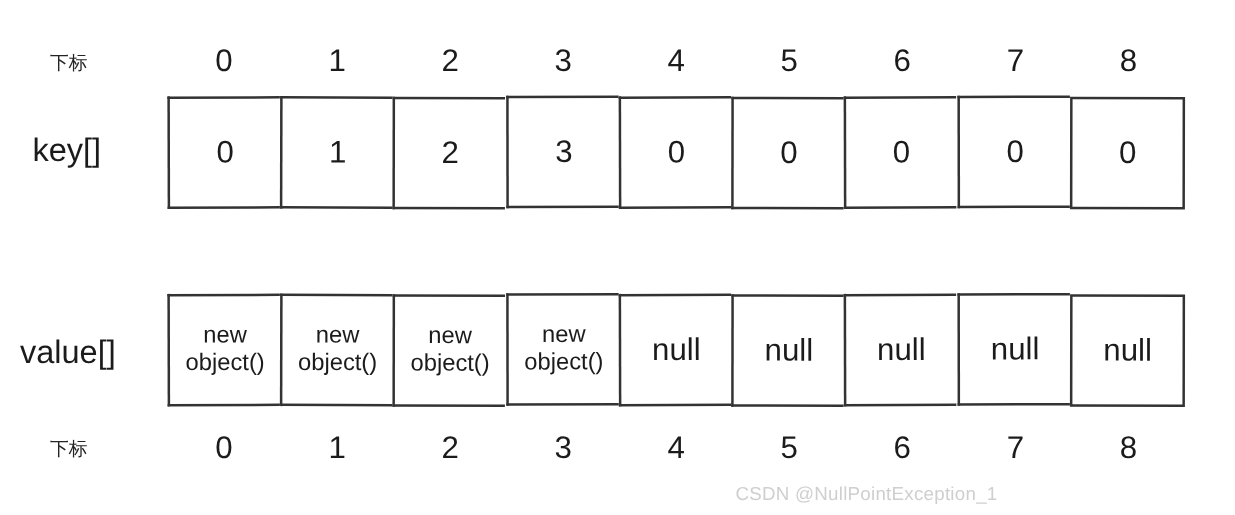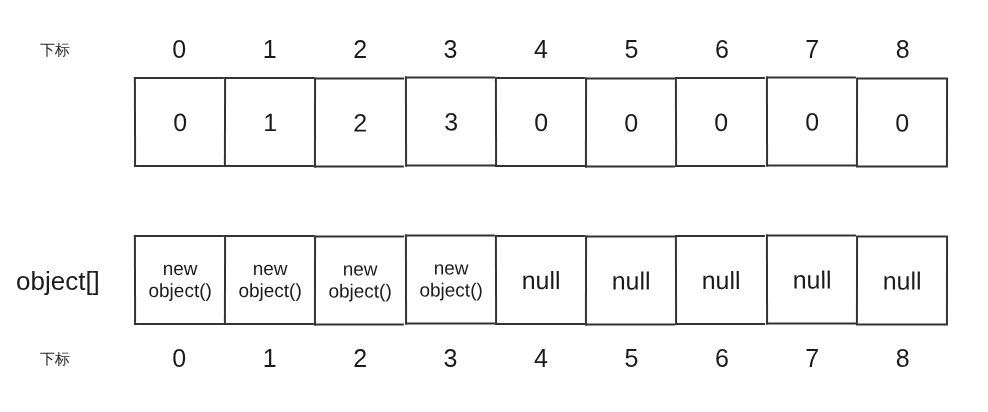--- a/index.html
+++ b/index.html
@@ -129,20 +129,21 @@
       <div class="index-cell">1</div>
       <div class="index-cell">2</div>
       <div class="index-cell">3</div>
       <div class="index-cell">4</div>
       <div class="index-cell">5</div>
       <div class="index-cell">6</div>
       <div class="index-cell">7</div>
       <div class="index-cell">8</div>
     </div>
 
+  <div class="row-label" id="key-label">key[]</div>
   <div class="array-row" id="key-row">
       <div class="cell">
         <div class="cell-value">0</div>
       </div>
       <div class="cell">
         <div class="cell-value">1</div>
       </div>
       <div class="cell">
         <div class="cell-value">2</div>
       </div>
@@ -159,21 +160,21 @@
         <div class="cell-value">0</div>
       </div>
       <div class="cell">
         <div class="cell-value">0</div>
       </div>
       <div class="cell">
         <div class="cell-value">0</div>
       </div>
     </div>
 
-  <div class="row-label" id="value-label">object[]</div>
+  <div class="row-label" id="value-label">value[]</div>
   <div class="array-row" id="value-row">
       <div class="cell">
         <div class="cell-value multiline">
           <span class="line">new</span>
           <span class="line">object()</span>
         </div>
       </div>
       <div class="cell">
         <div class="cell-value multiline">
           <span class="line">new</span>
@@ -225,13 +226,14 @@
       <div class="index-cell">1</div>
       <div class="index-cell">2</div>
       <div class="index-cell">3</div>
       <div class="index-cell">4</div>
       <div class="index-cell">5</div>
       <div class="index-cell">6</div>
       <div class="index-cell">7</div>
       <div class="index-cell">8</div>
     </div>
 
+  <div id="watermark">CSDN @NullPointException_1</div>
 </div>
 
 </body></html>

